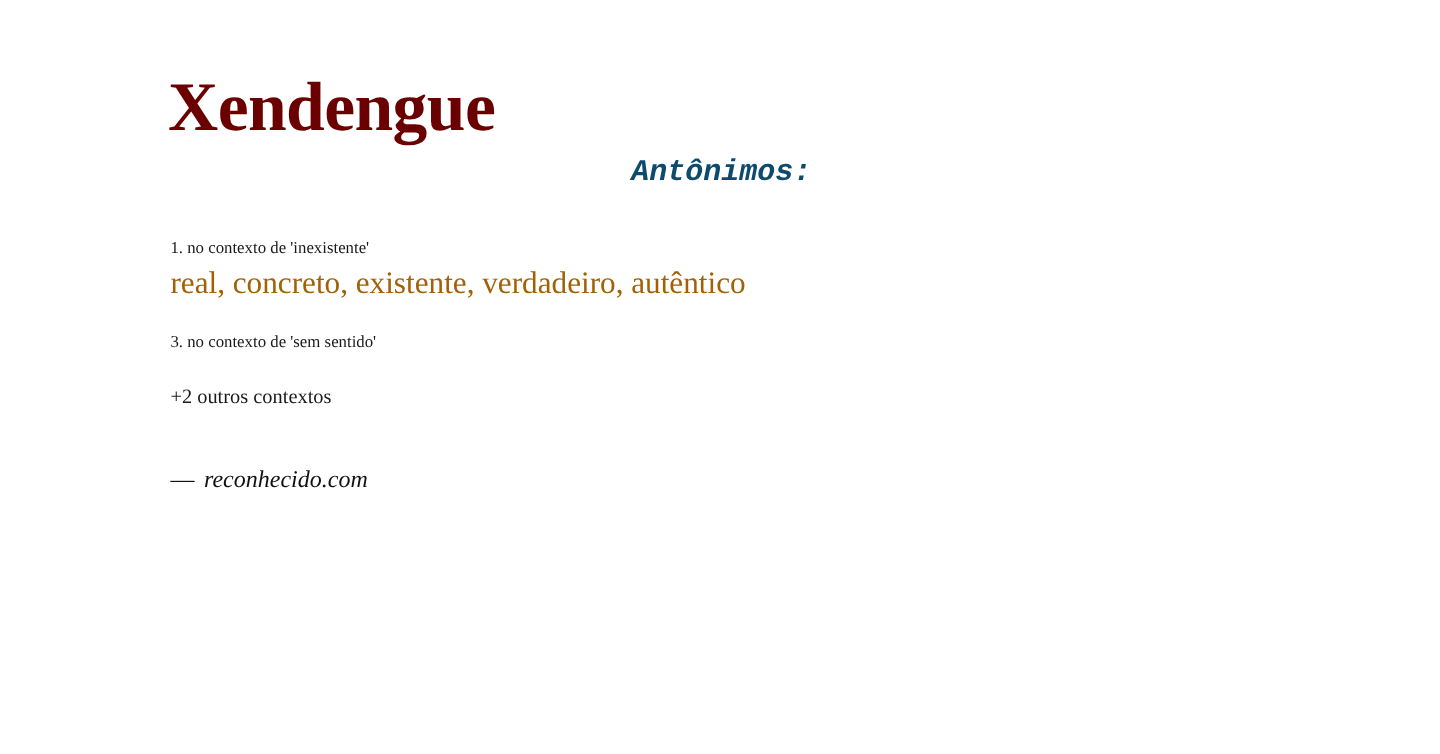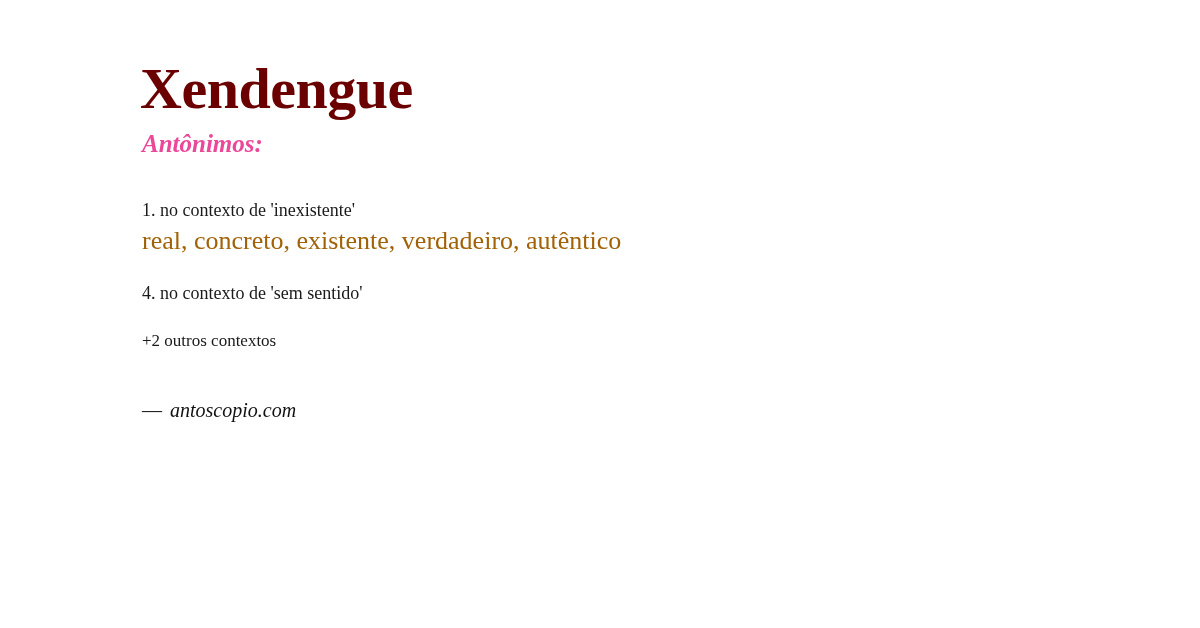--- a/index.html
+++ b/index.html
@@ -23,37 +23,38 @@
   .headword {
     font-family: "Liberation Serif", serif;
     font-size: 58px;
     font-weight: bold;
     color: #6b0000;
     line-height: 1.15;
     letter-spacing: -0.5px;
     margin: 0;
   }
   .subtitle {
-    font-family: Liberation Serif, serif;
+    font-family: Liberation Mono, monospace;
     font-size: 25px;
     font-weight: bold;
     font-style: italic;
-    color: #ec4899;
+    color: #0c4a6e;
     margin: 6px 0 0 2px;
     line-height: 1.2;
+    text-align: center;
   }
   .senses {
     margin-top: 40px;
   }
   .sense {
     margin-bottom: 24px;
   }
   .sense-label {
     font-family: "Liberation Serif", serif;
-    font-size: 18px;
+    font-size: 14px;
     color: #1a1a1a;
     line-height: 1.3;
     margin: 0 0 2px 2px;
   }
   .sense-words {
     font-family: "Liberation Serif", serif;
     font-size: 26px;
     color: #a16207;
     line-height: 1.3;
     margin: 0 0 0 2px;
@@ -86,24 +87,24 @@
 
   <div class="senses">
 
     <div class="sense">
       <div class="sense-label">1. no contexto de 'inexistente'</div>
       <div class="sense-words">real, concreto, existente, verdadeiro, autêntico</div>
     </div>
 
 
     <div class="sense">
-      <div class="sense-label">4. no contexto de 'sem sentido'</div>
+      <div class="sense-label">3. no contexto de 'sem sentido'</div>
     </div>
 
   </div>
 
   <div class="more">+2 outros contextos</div>
 
   <div class="source">
-    <span class="dash">—</span><span>antoscopio.com</span>
+    <span class="dash">—</span><span>reconhecido.com</span>
   </div>
 
 </div>
 
 </body></html>

